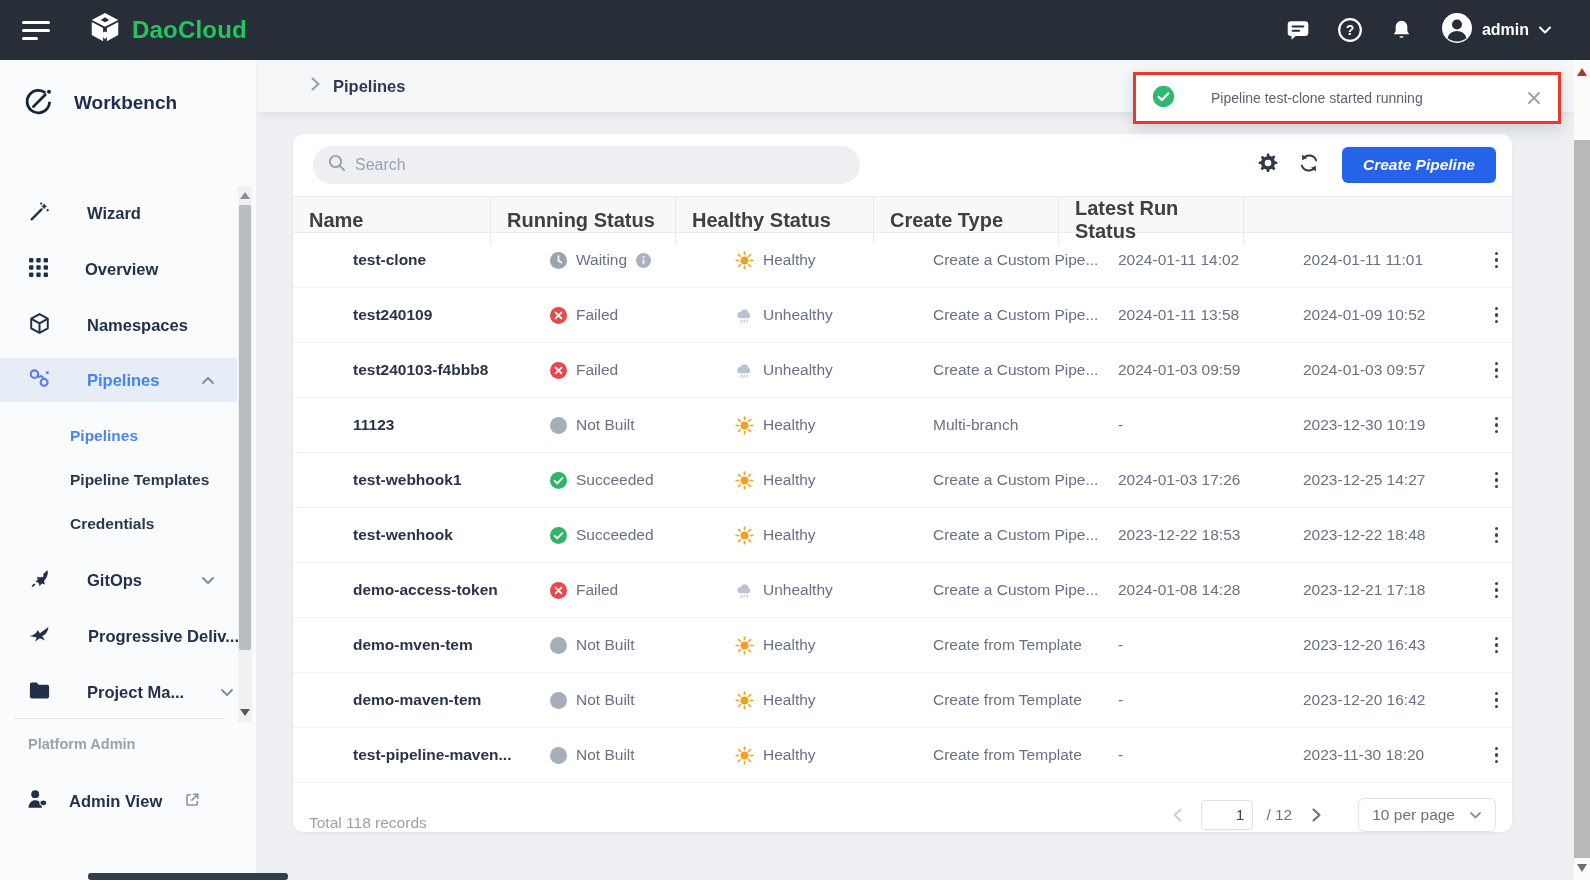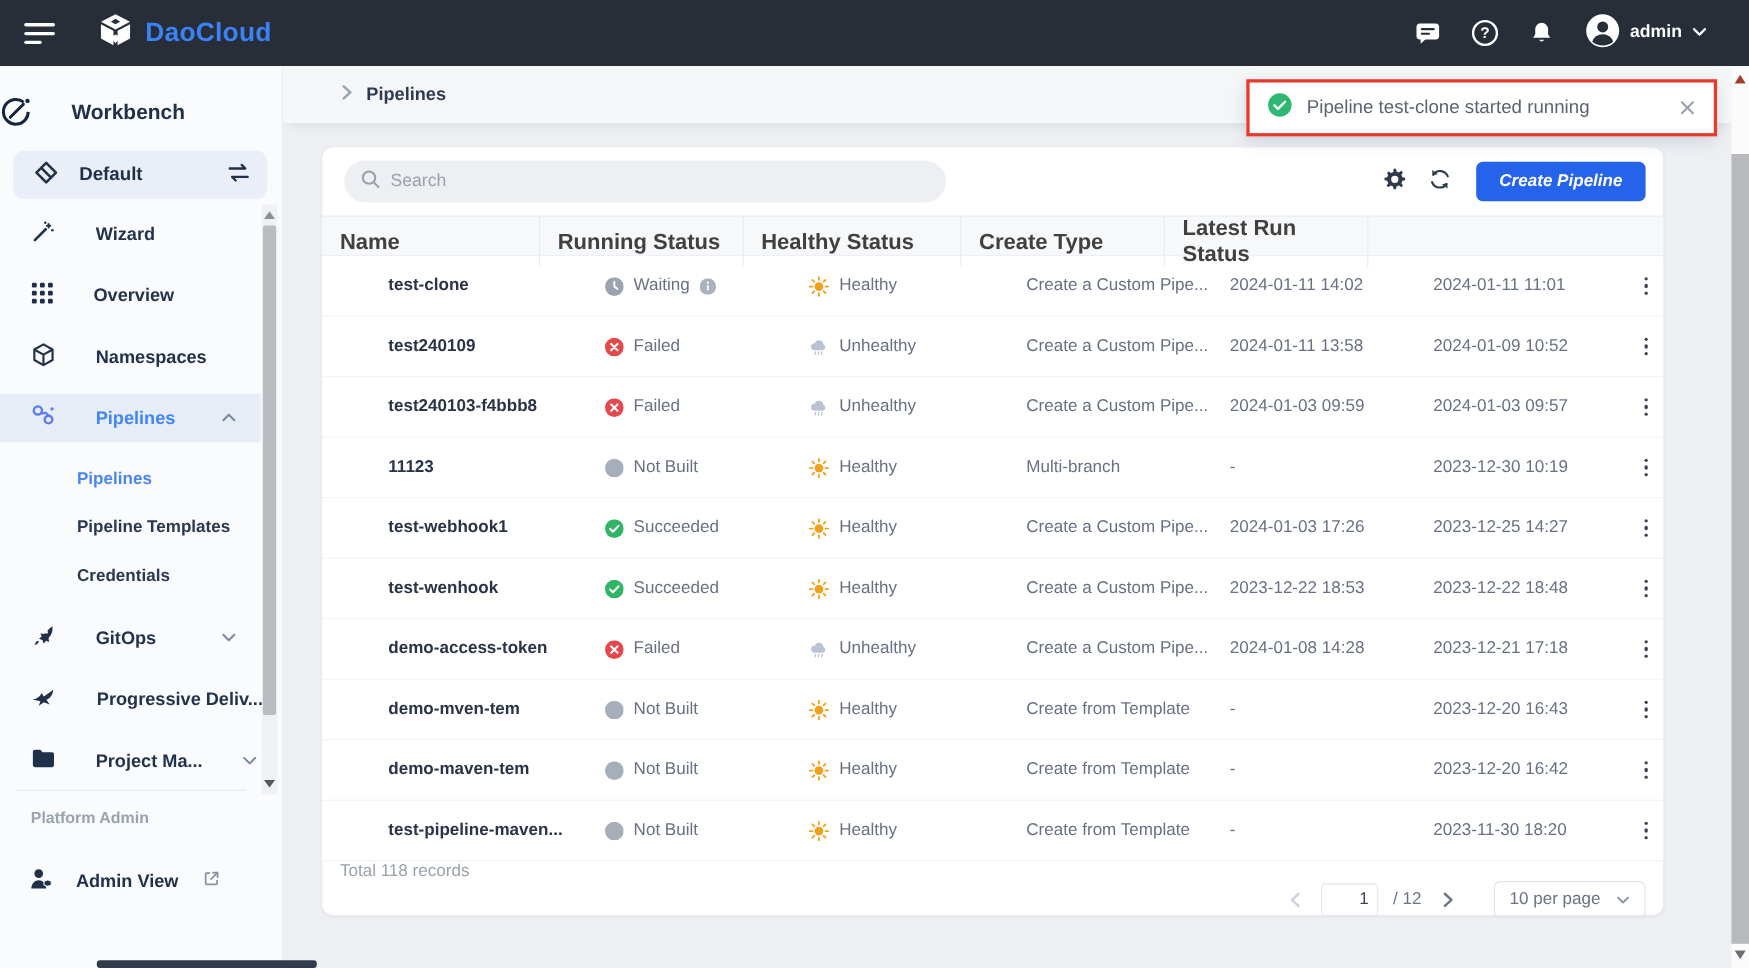--- a/index.html
+++ b/index.html
@@ -4,29 +4,29 @@
 <style>
   * { margin:0; padding:0; box-sizing:border-box; }
   html,body { width:1590px; height:880px; overflow:hidden; font-family:"Liberation Sans", sans-serif; background:#edeff3; }
 
   
   .topbar { position:absolute; left:0; top:0; width:1590px; height:60px; background:#272e38; display:flex; align-items:center; z-index:40; }
   .hamburger { margin-left:22px; width:28px; cursor:pointer; }
   .hamburger i { display:block; height:3px; background:#fff; border-radius:2px; margin:5px 0; }
   .hamburger i:nth-child(1){width:28px;} .hamburger i:nth-child(2){width:28px;} .hamburger i:nth-child(3){width:16px;}
   .brand { display:flex; align-items:center; gap:10px; margin-left:38px; }
-  .brand-name { color:#3b82f6; font-size:24px; font-weight:bold; letter-spacing:.2px; }
+  .brand-name { color:#22c55e; font-size:24px; font-weight:bold; letter-spacing:.2px; }
   .top-right { margin-left:auto; display:flex; align-items:center; gap:26px; margin-right:38px; }
   .top-icon { width:26px; height:26px; display:flex; align-items:center; justify-content:center; cursor:pointer; }
   .admin-wrap { display:flex; align-items:center; gap:9px; cursor:pointer; }
   .admin-name { color:#fff; font-size:16px; font-weight:600; }
 
   
   .sidebar { position:absolute; left:0; top:60px; width:257px; height:820px; background:#fafbfd; border-right:1px solid #eceef2; z-index:10; }
-  .wb-row { position:absolute; left:0; top:20px; width:257px; height:46px; display:flex; align-items:center; gap:35px; }
+  .wb-row { position:absolute; left:0; top:20px; width:257px; height:46px; display:flex; align-items:center; gap:20px; padding-left:24px; }
   .wb-label { font-size:19px; font-weight:700; color:#20304a; }
   .ws-pill { position:absolute; left:12px; top:77px; width:231px; height:44px; background:#e9eef8; border-radius:10px; display:flex; align-items:center; padding:0 14px 0 18px; cursor:pointer; }
   .ws-name { font-size:17px; font-weight:600; color:#20304a; margin-left:18px; }
   .ws-pill .swap { margin-left:auto; }
   .nav-item { position:absolute; left:0; width:237px; height:44px; display:flex; align-items:center; padding-left:28px; gap:36px; cursor:pointer; }
   .nav-item .lbl { font-size:16.5px; font-weight:600; color:#23324c; white-space:nowrap; }
   .nav-item .chev { margin-left:auto; margin-right:22px; }
   .nav-item.active { background:#e7edf6; }
   .nav-item.active .lbl { color:#4285f4; }
   .sub-item { position:absolute; left:0; width:237px; height:36px; display:flex; align-items:center; padding-left:70px; cursor:pointer; }
@@ -63,32 +63,32 @@
   .th { font-size:20px; font-weight:700; color:#404040; padding-left:16px; height:100%; display:flex; align-items:center; gap:10px; border-left:1px solid #e8eaee; }
   .th:first-child { border-left:none; }
   .trow { height:55px; border-bottom:1px solid #f0f1f3; background:#fff;padding-left:44px; }
   .cell { padding-left:16px; font-size:15.5px; color:#687083; display:flex; align-items:center; gap:9px; overflow:hidden; white-space:nowrap; }
   .cell.name { font-weight:700; color:#2a3347; }
   .sicon { display:flex; align-items:center; }
   .cell.actions { justify-content:center; padding-left:0; }
   .kebab { display:inline-flex; flex-direction:column; gap:3px; padding:6px 8px; cursor:pointer; }
   .kebab i { width:3.5px; height:3.5px; border-radius:50%; background:#3a4354; }
 
-  .tfoot { height:49px; display:flex; align-items:flex-start; padding:0 16px 0 16px;flex-direction:column; }
+  .tfoot { height:49px; display:flex; align-items:flex-end; padding:0 16px 0 16px; }
   .total-txt { font-size:15.5px; color:#9aa1ad; }
   .pager { margin-left:auto; display:flex; align-items:center; gap:13px; }
   .pg-chev { width:22px; height:22px; display:flex; align-items:center; justify-content:center; cursor:pointer; }
   .pg-input { width:52px; height:30px; border:1px solid #dfe3e8; border-radius:4px; text-align:right; padding-right:8px; font-size:15.5px; color:#3a4354; outline:none; font-family:"Liberation Sans",sans-serif; }
   .pg-total { font-size:15.5px; color:#6a7383; }
   .per-page { height:34px; border:1px solid #dfe3e8; border-radius:6px; display:flex; align-items:center; gap:14px; padding:0 13px; margin-left:18px; cursor:pointer; }
   .per-page span { font-size:15.5px; color:#6a7383; }
 
   
   .toast { position:absolute; left:1133px; top:72px; width:428px; height:52px; background:#fff; border:3px solid #e8392b; display:flex; align-items:center; padding:0 16px 0 16px; gap:13px; z-index:60; box-shadow:0 5px 14px rgba(30,40,60,.15); }
-  .toast-msg { font-size:17px; color:#5c6370; }
+  .toast-msg { font-size:14px; color:#5c6370;margin-left:23px; }
   .toast-close { margin-left:auto; cursor:pointer; display:flex; }
 
   
   .vscroll { position:absolute; right:0; top:60px; width:16px; height:820px; background:#fbfbfb; z-index:50; }
   .vscroll .up { position:absolute; top:8px; left:3px; width:0; height:0; border-left:5px solid transparent; border-right:5px solid transparent; border-bottom:8px solid #a43c2e; }
   .vscroll .dn { position:absolute; bottom:8px; left:3px; width:0; height:0; border-left:5px solid transparent; border-right:5px solid transparent; border-top:8px solid #6b6e73; }
   .vscroll .thumb { position:absolute; left:0; top:80px; width:16px; height:718px; background:#b7b9bb; }
   .hscroll { position:absolute; left:0; bottom:0; width:1574px; height:8px; z-index:50; }
   .hscroll .thumb { position:absolute; left:88px; bottom:0; width:200px; height:7px; background:#333c4b; border-radius:3px; }
 </style>
@@ -157,34 +157,20 @@
     <span>
       <svg width="30" height="30" viewBox="0 0 24 24">
           <circle cx="11.5" cy="12.5" r="9" fill="none" stroke="#15253c" stroke-width="2.2" stroke-dasharray="42 8" transform="rotate(40 11.5 12.5)"></circle>
           <line x1="7.5" y1="16.5" x2="17" y2="7" stroke="#15253c" stroke-width="2.2" stroke-linecap="round"></line>
           <circle cx="20" cy="4.6" r="1.6" fill="#15253c"></circle>
         </svg>
     </span>
     <span class="wb-label">Workbench</span>
   </div>
 
-  <div class="ws-pill">
-    <span>
-      <svg width="24" height="24" viewBox="0 0 20 20">
-          <path d="M10 2.6 17.4 10 10 17.4 2.6 10z" fill="none" stroke="#1f3048" stroke-width="1.9" stroke-linejoin="round"></path>
-          <path d="M6.5 6.5l7 7" stroke="#1f3048" stroke-width="1.9" stroke-linecap="round"></path>
-        </svg>
-    </span>
-    <span class="ws-name">Default</span>
-    <span class="swap">
-      <svg width="24" height="22" viewBox="0 0 22 20">
-          <path d="M3.5 6.5h13l-3-3M18.5 13.5h-13l3 3" fill="none" stroke="#1f3048" stroke-width="1.9" stroke-linecap="round" stroke-linejoin="round"></path>
-        </svg>
-    </span>
-  </div>
 
   <div class="nav-item" style="top:131px">
     <span>
       <svg width="23" height="23" viewBox="0 0 22 22">
           <line x1="3.5" y1="18.5" x2="13" y2="9" stroke="#23354e" stroke-width="2.3" stroke-linecap="round"></line>
           <path d="M15.5 4.5v3M14 6h3" stroke="#23354e" stroke-width="1.7" stroke-linecap="round"></path>
           <circle cx="18.8" cy="9.8" r="1.1" fill="#23354e"></circle>
           <circle cx="12.6" cy="3.4" r="1.1" fill="#23354e"></circle>
         </svg>
     </span>

